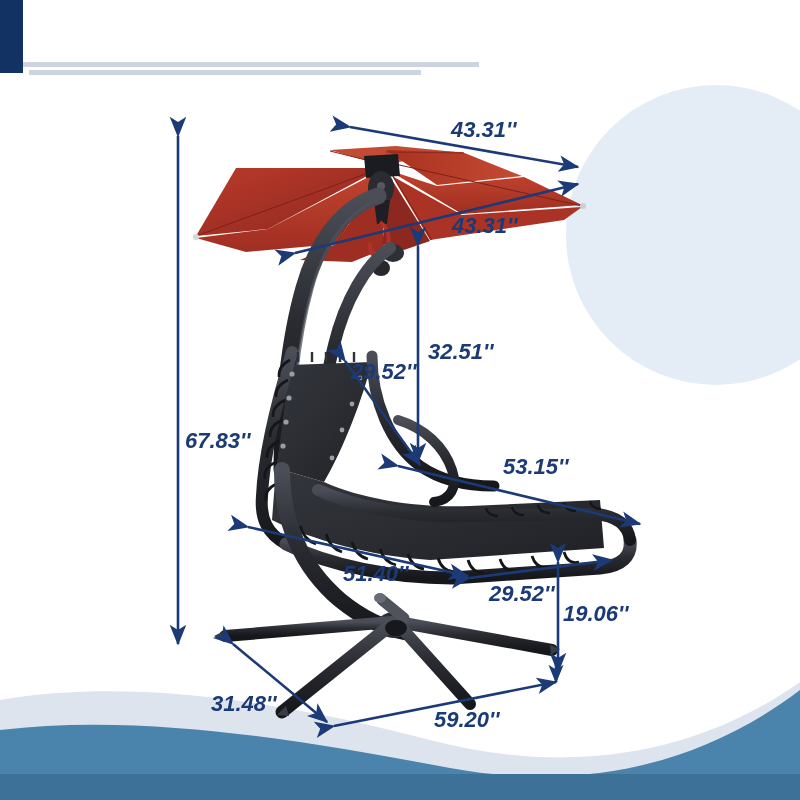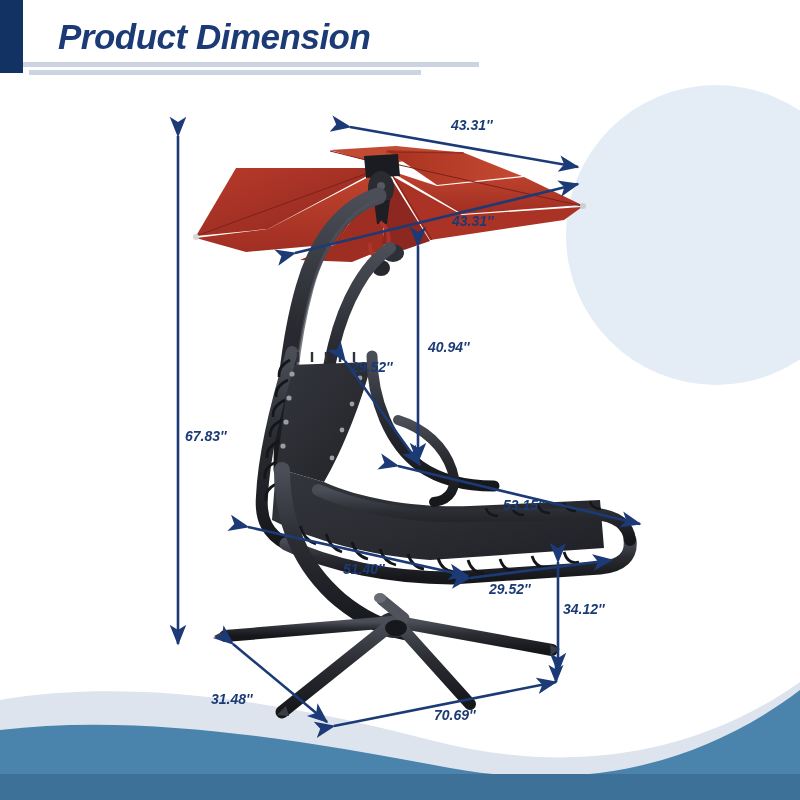--- a/index.html
+++ b/index.html
@@ -86,42 +86,41 @@
   
   .dim-svg {
     position: absolute;
     left: 0;
     top: 0;
     width: 800px;
     height: 800px;
   }
   .dim-label {
     position: absolute;
-    font-size: 14px;
+    font-size: 22px;
     font-weight: bold;
     font-style: italic;
     color: #1b3a76;
     white-space: nowrap;
   }
 </style>
 </head>
 <body>
 
 <div id="page">
 
   <div class="deco-circle"></div>
 
   <svg class="deco-svg" viewBox="0 0 800 800">
     <path d="M 0 700 C 140 676 300 706 430 740 C 560 774 690 760 800 682 L 800 800 L 0 800 Z" fill="#dde4ee"></path>
     <path d="M 0 730 C 150 712 320 744 450 768 C 580 792 700 766 800 690 L 800 800 L 0 800 Z" fill="#4a83ab"></path>
     <path d="M 0 774 L 800 774 L 800 800 L 0 800 Z" fill="#3d7197"></path>
   </svg>
 
   <div class="corner-bar"></div>
-  <div class="title">Product Dimension</div>
   <div class="rule-top"></div>
   <div class="rule-bottom"></div>
 
   <svg class="product-svg" viewBox="0 0 800 800">
     <defs>
       <linearGradient id="redA" x1="0" y1="0" x2="0" y2="1">
         <stop offset="0%" stop-color="#c2452f"></stop>
         <stop offset="100%" stop-color="#a02e22"></stop>
       </linearGradient>
       <linearGradient id="redB" x1="0" y1="0" x2="1" y2="1">
@@ -306,29 +305,29 @@
       <line x1="556" y1="658" x2="556" y2="682" marker-end="url(#ahs)"></line>
     </g>
   </svg>
 
   <div class="dim-label" style="left:451px; top:117px;">43.31''</div>
 
   <div class="dim-label" style="left:452px; top:213px;">43.31''</div>
 
   <div class="dim-label" style="left:185px; top:428px;">67.83''</div>
 
-  <div class="dim-label" style="left:428px; top:339px;">40.94''</div>
+  <div class="dim-label" style="left:428px; top:339px;">32.51''</div>
 
   <div class="dim-label" style="left:351px; top:359px;">29.52''</div>
 
-  <div class="dim-label" style="left:503px; top:497px;">53.15''</div>
+  <div class="dim-label" style="left:503px; top:454px;">53.15''</div>
 
   <div class="dim-label" style="left:343px; top:561px;">51.40''</div>
 
   <div class="dim-label" style="left:489px; top:581px;">29.52''</div>
 
-  <div class="dim-label" style="left:563px; top:601px;">34.12''</div>
+  <div class="dim-label" style="left:563px; top:601px;">19.06''</div>
 
   <div class="dim-label" style="left:211px; top:691px;">31.48''</div>
 
-  <div class="dim-label" style="left:434px; top:707px;">70.69''</div>
+  <div class="dim-label" style="left:434px; top:707px;">59.20''</div>
 
 </div>
 
 </body></html>

